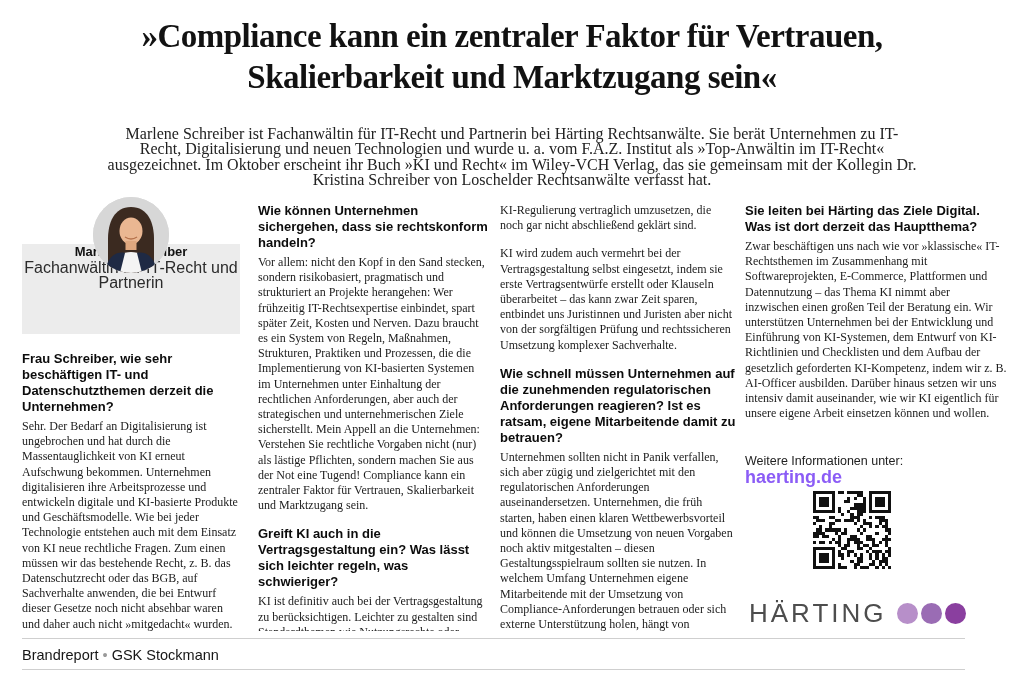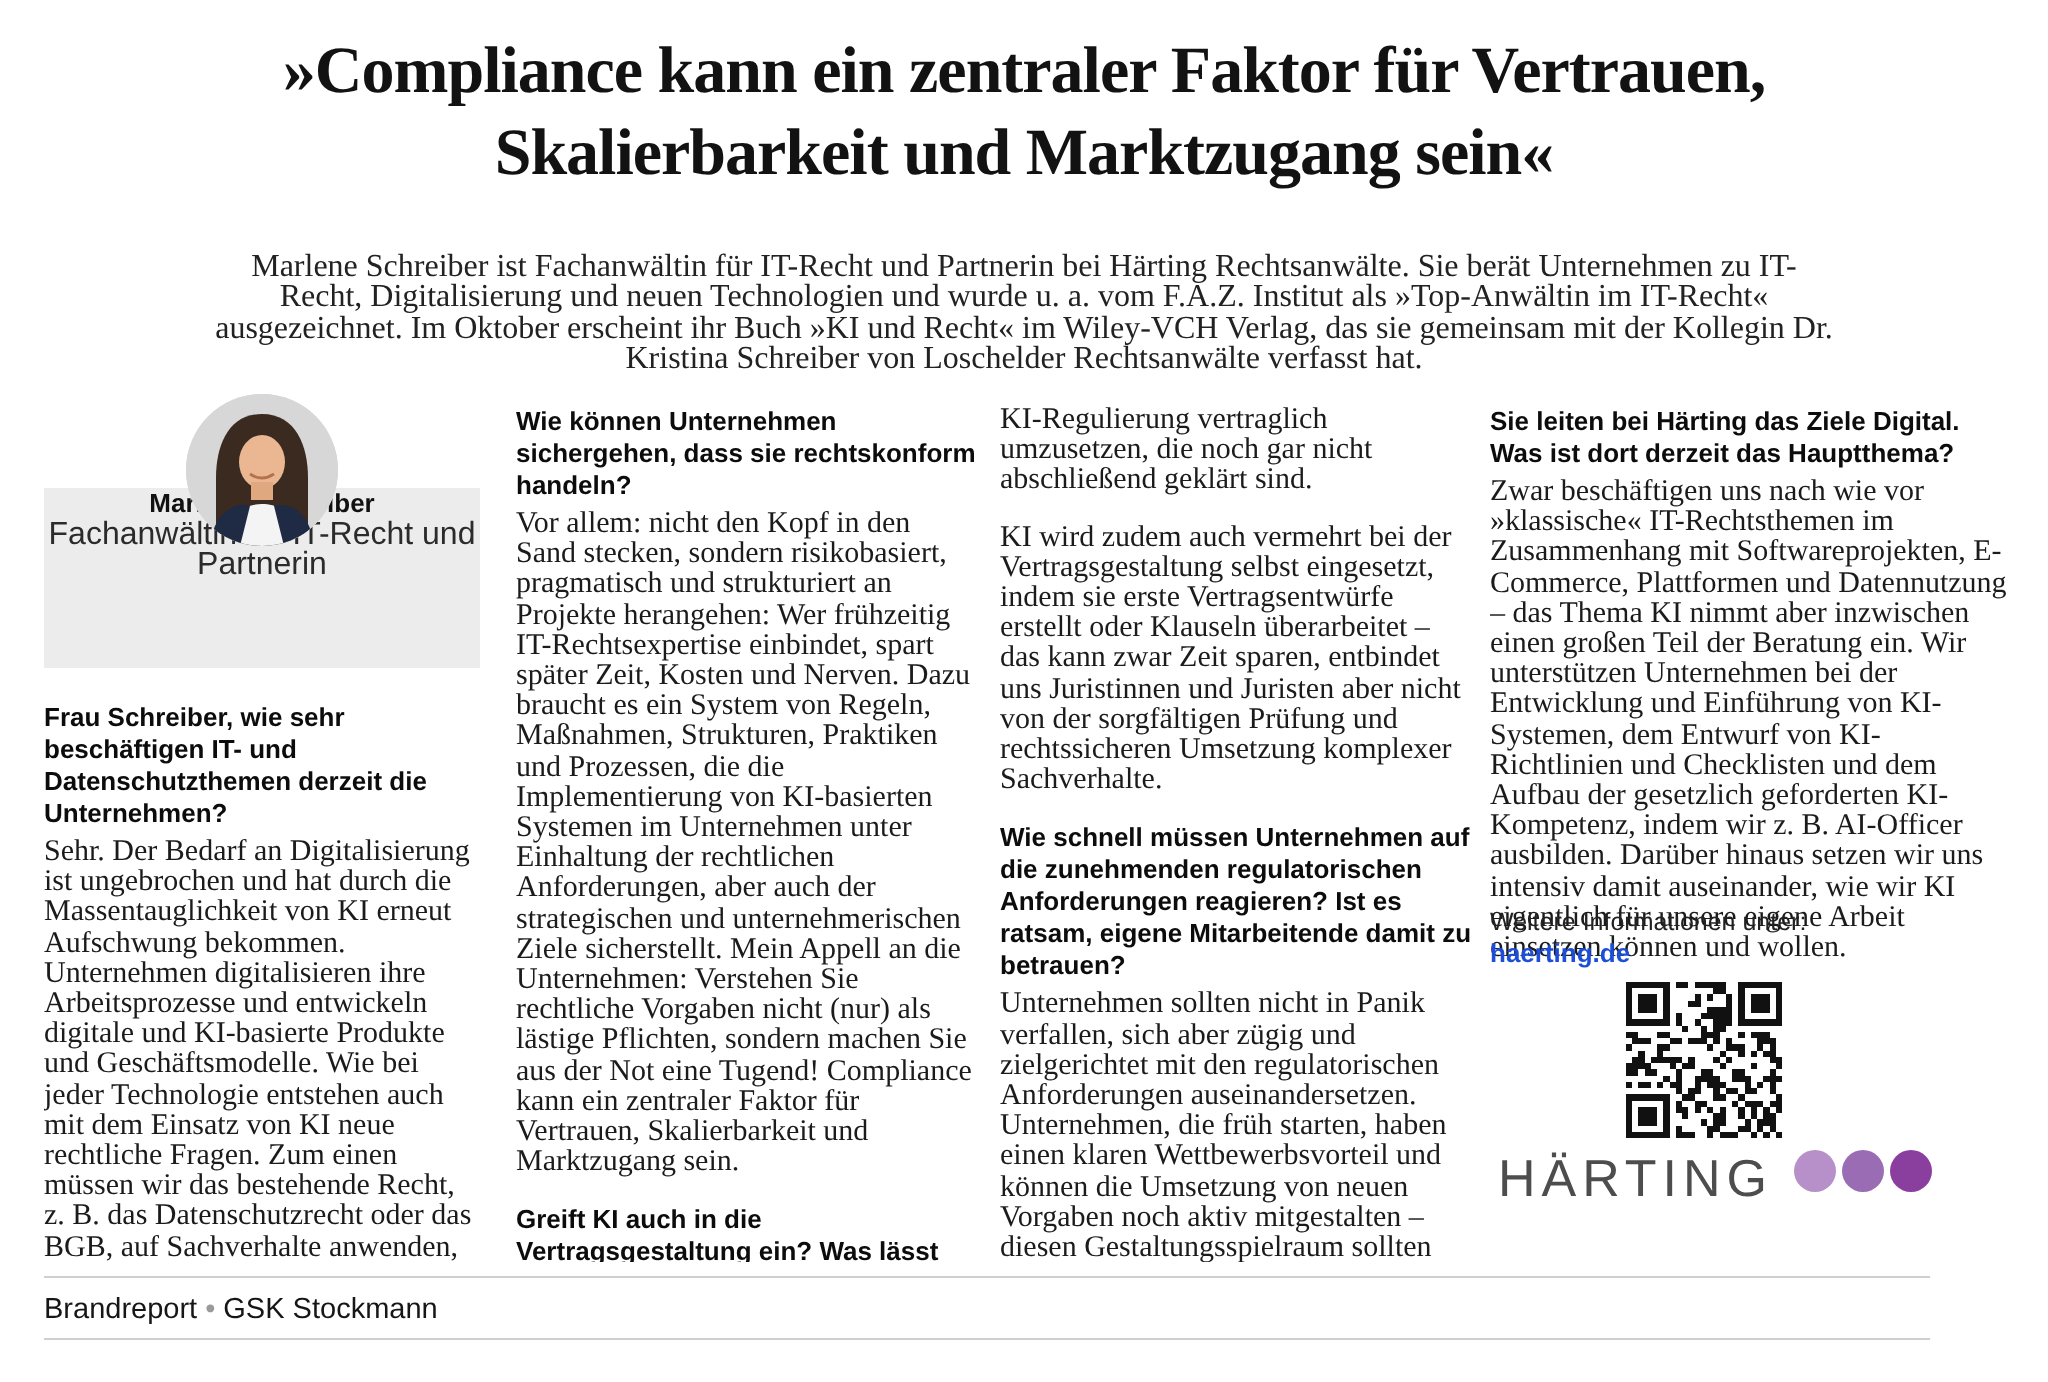--- a/index.html
+++ b/index.html
@@ -16,40 +16,40 @@
 
   
   .col { position:absolute; top:195px; height:436px; overflow:hidden; }
   #col1 { left:22px;  width:218px; }
   #col2 { left:258px; width:230px; }
   #col3 { left:500px; width:236px; }
   #col4 { left:745px; width:262px; }
 
   .q { font-family:"Liberation Sans", sans-serif; font-weight:700;
        font-size:13px; line-height:16px; color:#0c0c0c; margin:0 0 4px; }
-  .a { font-family:"Liberation Serif", serif; font-size:15px; line-height:15.2px;
+  .a { font-family:"Liberation Serif", serif; font-size:12px; line-height:15.2px;
        color:#1b1b1b; margin:0 0 13px; }
   .first-block { margin-top:8px; }
   .q.follow { margin-top:5px; }
 
   
   .person-wrap { position:relative; height:156px; }
   .photo { position:absolute; left:71px; top:2px; width:76px; height:76px;
            border-radius:50%; overflow:hidden; background:#d9d9d9; z-index:2; }
   .person-box { position:absolute; left:0; top:49px; width:218px; height:90px;
                 background:#ececec; text-align:center; }
   .person-name { font-weight:700; font-size:13px; line-height:16px; color:#111; }
   .person-role { font-size:16px; line-height:15px; color:#2b2b2b; }
 
   
   .info-block { position:absolute; top:258px; left:0; }
   .info-label { font-size:12.5px; line-height:16px; color:#222; }
-  .info-link  { font-size:13px; line-height:16px; color:#1d4ed8; font-weight:700; }
+  .info-link  { font-size:18px; line-height:16px; color:#8b5cf6; font-weight:700; }
   .qr-box { position:absolute; top:296px; left:68px; width:78px; height:78px; }
-  .logo-row { position:absolute; top:380px; left:4px; display:flex; align-items:flex-start; }
+  .logo-row { position:absolute; top:404px; left:4px; display:flex; align-items:center; }
   .logo-text { font-size:26px; line-height:28px; letter-spacing:3px; color:#4d4d4d; font-weight:400; }
   .logo-dots { display:flex; margin-left:7px; }
   .logo-dot { width:21px; height:21px; border-radius:50%; margin-left:3px; }
 
   
   .rule { position:absolute; left:22px; width:943px; height:1px; background:#cfcfcf; }
   #rule-top { top:638px; }
   #rule-bottom { top:669px; }
   #footer-label { position:absolute; left:22px; top:645px; font-weight:400;
                   font-size:14.5px; line-height:20px; color:#161616; }

